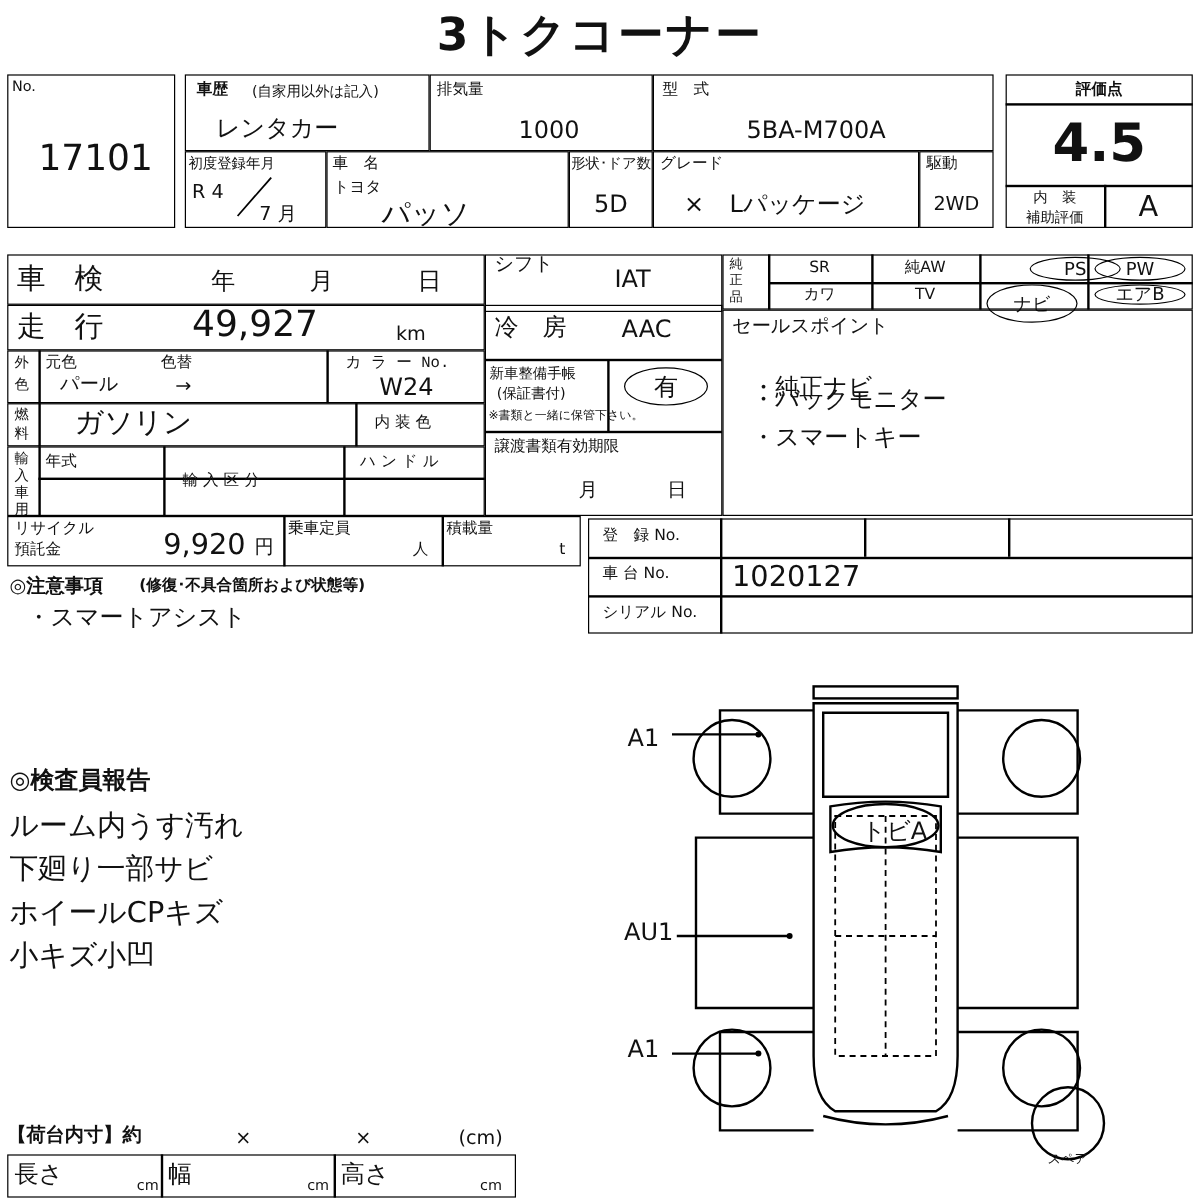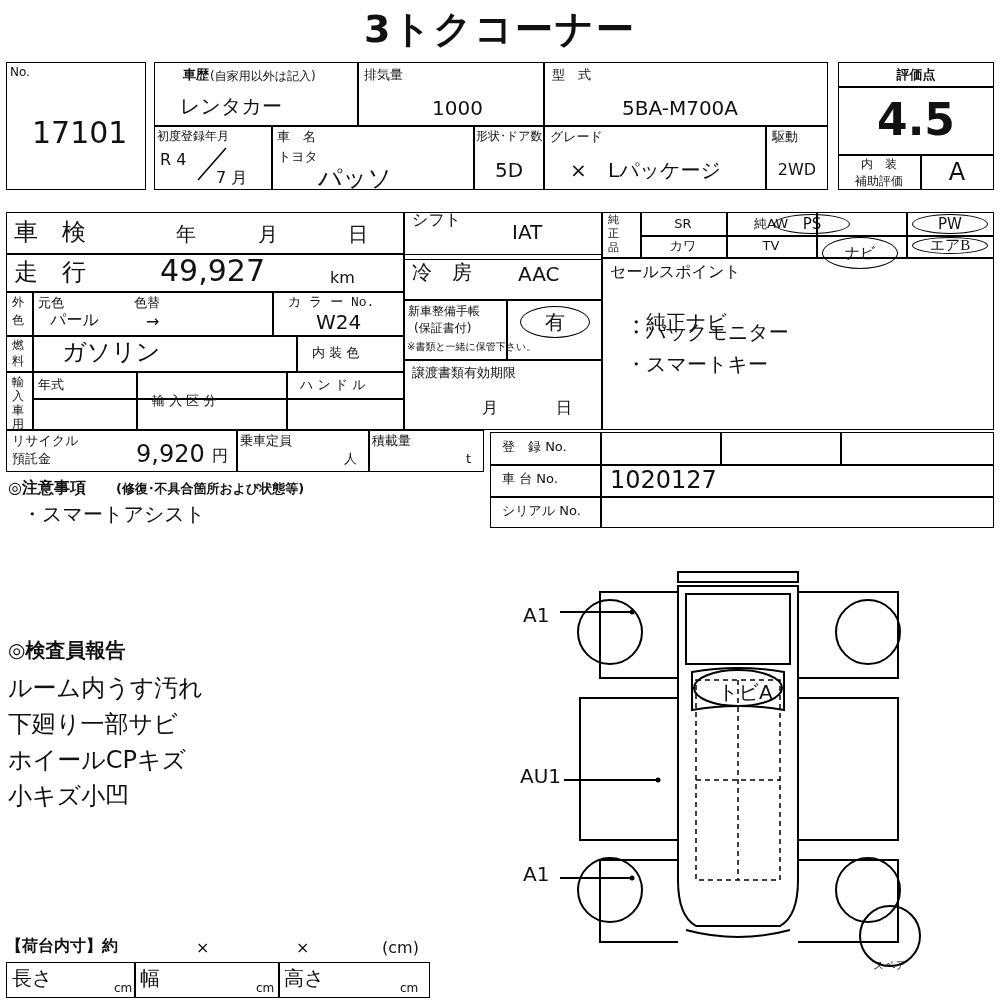--- a/index.html
+++ b/index.html
@@ -39,21 +39,21 @@
 </head>
 <body>
 
 <div class="title">3トクコーナー</div>
 
 <div class="bx" style="left:6px;top:62px;width:140px;height:128px;"></div>
 <div class="t sm" style="left:10px;top:66px;">No.</div>
 <div class="t xxl" style="left:32px;top:118px;">17101</div>
 
 <div class="bx" style="left:154px;top:62px;width:204px;height:64px;"></div>
-<div class="t sm2 b" style="left:183px;top:68px;">車歴</div>
+<div class="t sm2 b" style="left:164px;top:68px;">車歴</div>
 <div class="t sm" style="left:210px;top:70px;">(自家用以外は記入)</div>
 <div class="t lg" style="left:180px;top:96px;">レンタカー</div>
 
 <div class="bx" style="left:358px;top:62px;width:186px;height:64px;"></div>
 <div class="t sm2" style="left:364px;top:68px;">排気量</div>
 <div class="t lg" style="left:432px;top:98px;">1000</div>
 
 <div class="bx" style="left:544px;top:62px;width:284px;height:64px;"></div>
 <div class="t sm2" style="left:552px;top:68px;">型　式</div>
 <div class="t lg" style="left:622px;top:98px;">5BA-M700A</div>
@@ -178,26 +178,26 @@
 <div class="vl" style="left:640px;top:212px;height:46px;"></div>
 <div class="hl" style="left:640px;top:235px;width:354px;"></div>
 <div class="vl" style="left:726px;top:212px;height:46px;"></div>
 <div class="vl" style="left:816px;top:212px;height:46px;"></div>
 <div class="vl" style="left:906px;top:212px;height:46px;"></div>
 <div class="t" style="left:608px;top:214px;font-size:11px;">純</div>
 <div class="t" style="left:608px;top:228px;font-size:11px;">正</div>
 <div class="t" style="left:608px;top:242px;font-size:11px;">品</div>
 <div class="t sm2 ctr" style="left:640px;top:217px;width:86px;">SR</div>
 <div class="t sm2 ctr" style="left:726px;top:217px;width:90px;">純AW</div>
-<div class="ell ellw" style="left:774px;top:214px;width:76px;height:20px;">PS</div>
+<div class="ell ellw" style="left:858px;top:214px;width:76px;height:20px;">PS</div>
 <div class="ell ellw" style="left:912px;top:214px;width:76px;height:20px;">PW</div>
 <div class="t sm2 ctr" style="left:640px;top:239px;width:86px;">カワ</div>
 <div class="t sm2 ctr" style="left:726px;top:239px;width:90px;">TV</div>
 <div class="ell ellw" style="left:822px;top:237px;width:76px;height:32px;">ナビ</div>
-<div class="ell ellw" style="left:912px;top:237px;width:76px;height:17px;font-family:Liberation Serif, serif;">エアB</div>
+<div class="ell ellw" style="left:912px;top:237px;width:76px;height:17px;">エアB</div>
 
 <div class="bx" style="left:602px;top:258px;width:392px;height:172px;"></div>
 <div class="t md" style="left:610px;top:264px;">セールスポイント</div>
 <div class="t lg" style="left:626px;top:280px;margin-top:32px;">・純正ナビ</div>
 <div class="t lg" style="left:626px;top:322px;">・バックモニター</div>
 <div class="t lg" style="left:626px;top:354px;">・スマートキー</div>
 
 <div class="bx" style="left:490px;top:432px;width:504px;height:96px;"></div>
 <div class="vl" style="left:600px;top:432px;height:96px;"></div>
 <div class="vl" style="left:720px;top:432px;height:32px;"></div>

